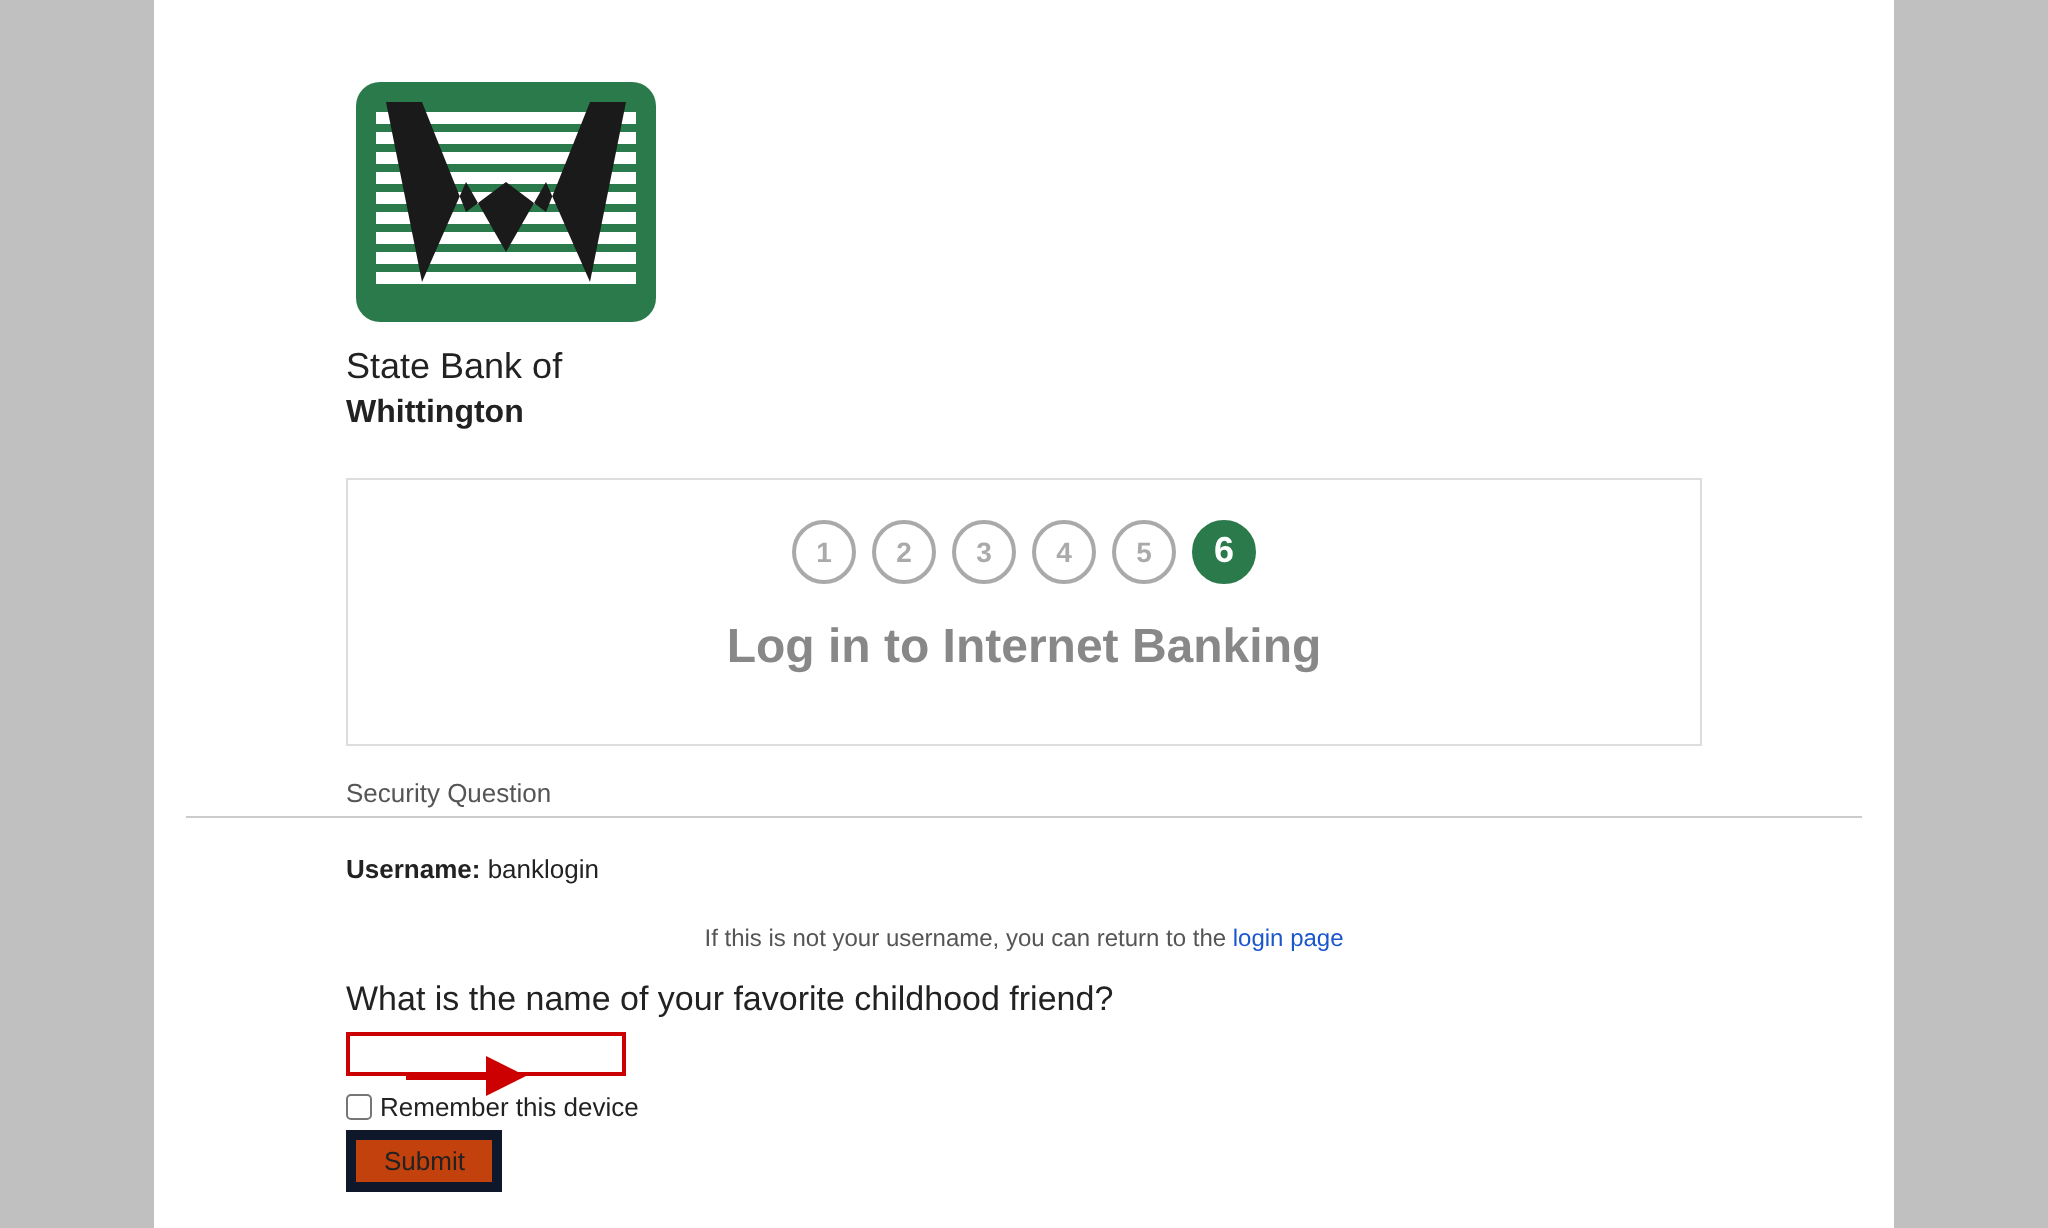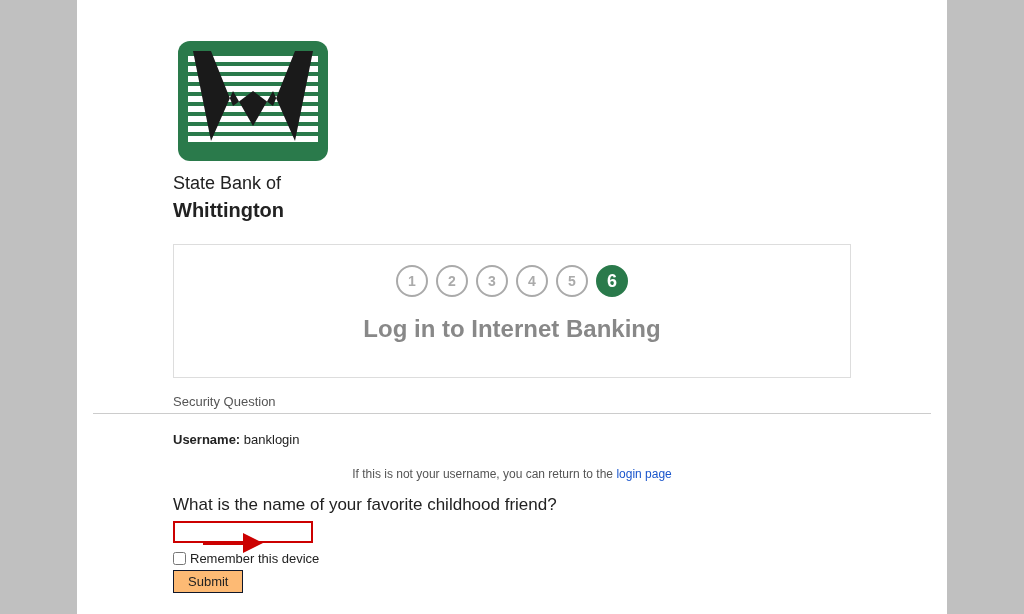--- a/index.html
+++ b/index.html
@@ -36,21 +36,21 @@
       font-weight: normal;
       color: #222;
       margin-top: 5px;
       line-height: 1.4;
     }
     .bank-name span {
       display: block;
     }
     .bank-name .line2 {
       font-weight: bold;
-      font-size: 20px;
+      font-size: 16px;
     }
 
     .steps-box {
       margin: 10px 80px 10px 80px;
       border: 1px solid #ddd;
       padding: 20px 30px 20px 30px;
     }
     .steps-row {
       display: flex;
       justify-content: center;
@@ -147,22 +147,22 @@
     .remember-checkbox {
       width: 13px;
       height: 13px;
       margin: 0;
     }
     .remember-label {
       font-size: 13px;
       color: #222;
     }
     .submit-btn {
-      background: #fdba74;
-      border: 1px solid #0f172a;
+      background: #c2410c;
+      border: 5px solid #0f172a;
       padding: 3px 14px;
       font-size: 13px;
       cursor: pointer;
       color: #222;
     }
 
     
     .arrow-container {
       position: relative;
     }

